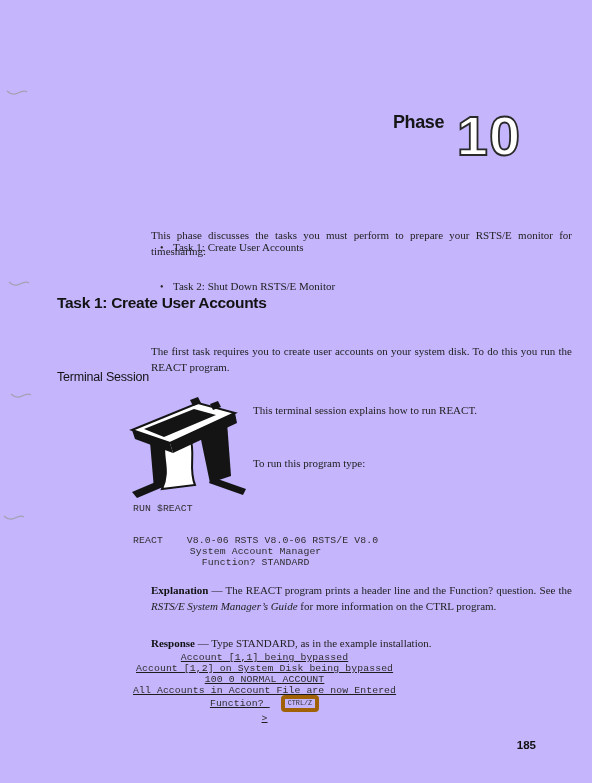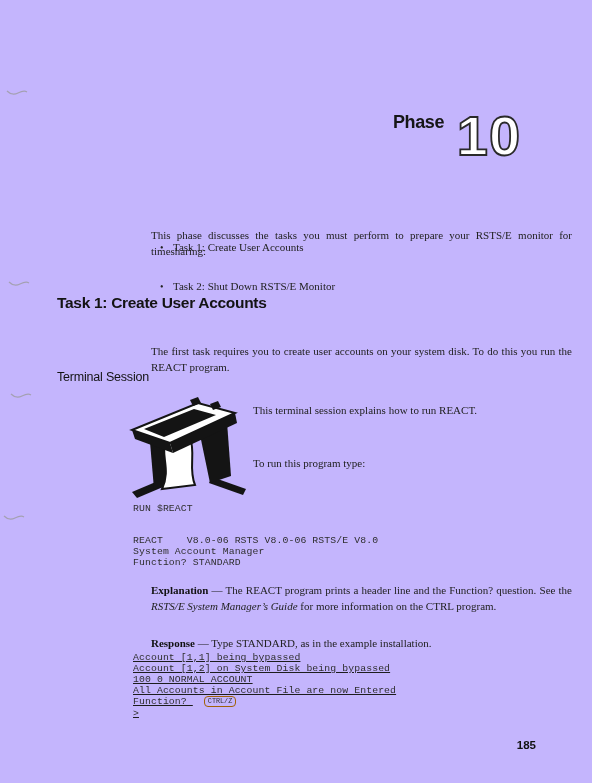--- a/index.html
+++ b/index.html
@@ -36,28 +36,28 @@
     font-weight:bold; font-size:15.5px; letter-spacing:-0.3px; color:#131313;
   }
   .h-sub {
     position:absolute; left:57px; margin:0; font-family:"Liberation Sans", sans-serif;
     font-weight:normal; font-size:12.5px; letter-spacing:-0.2px; color:#131313;
   }
 
   .side-text { position:absolute; left:253px; font-size:11px; color:#222; }
 
   
-  .mono-block { position:absolute; left:133px; }
+  .mono-block { position:absolute; left:133px;text-align:center; }
   .mono-line {
     font-family:"Liberation Mono", monospace; font-size:9.8px; line-height:11px;
     color:#2e2e2e; white-space:pre; letter-spacing:0.1px;
   }
   .keycap {
     display:inline-block; font-family:"Liberation Mono", monospace; font-size:6.8px;
-    line-height:7px; border:1px solid #a16207; border-radius:4px; padding:1px 3px 1px 3px;
+    line-height:7px; border:4px solid #a16207; border-radius:4px; padding:1px 3px 1px 3px;
     position:relative; top:-1px; color:#2e2e2e; letter-spacing:0;margin-left:11px;
   }
 
   .illustration { position:absolute; left:128px; top:396px; }
 
   .page-number {
     position:absolute; right:56px; top:739px; font-family:"Liberation Sans", sans-serif;
     font-weight:bold; font-size:11.5px; color:#111;
   }
 </style>

